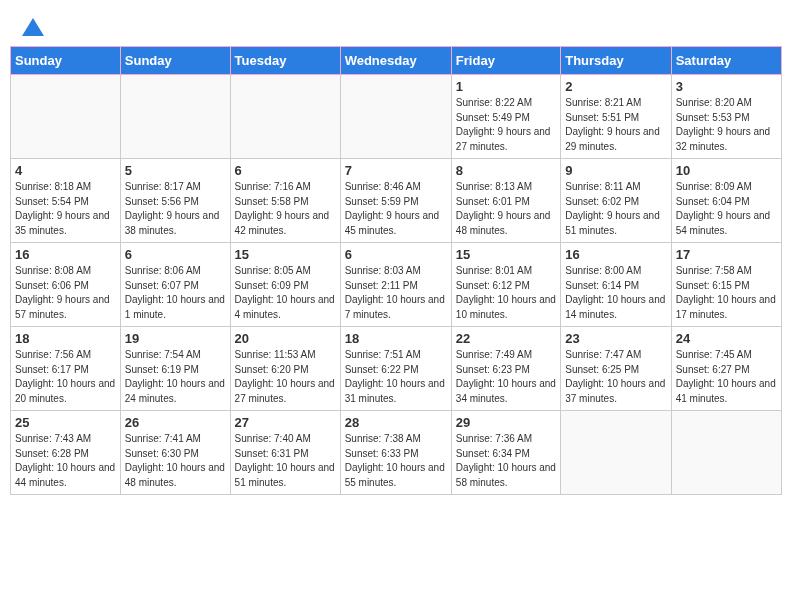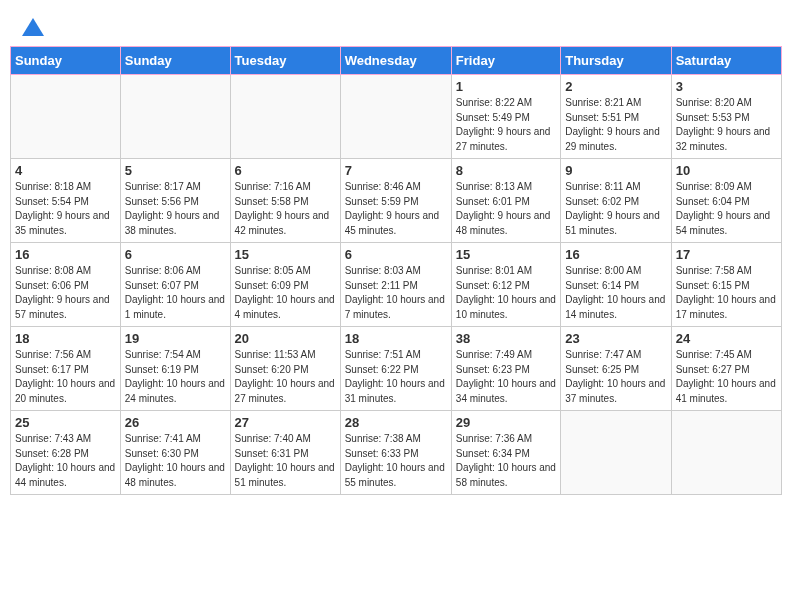--- a/index.html
+++ b/index.html
@@ -256,21 +256,21 @@
 Sunset: 6:20 PM
 Daylight: 10 hours and 27 minutes.</div>
         </td>
         <td>
           <span class="day-number">18</span>
           <div class="day-info">Sunrise: 7:51 AM
 Sunset: 6:22 PM
 Daylight: 10 hours and 31 minutes.</div>
         </td>
         <td>
-          <span class="day-number">38</span>
+          <span class="day-number">22</span>
           <div class="day-info">Sunrise: 7:49 AM
 Sunset: 6:23 PM
 Daylight: 10 hours and 34 minutes.</div>
         </td>
         <td>
           <span class="day-number">23</span>
           <div class="day-info">Sunrise: 7:47 AM
 Sunset: 6:25 PM
 Daylight: 10 hours and 37 minutes.</div>
         </td>

